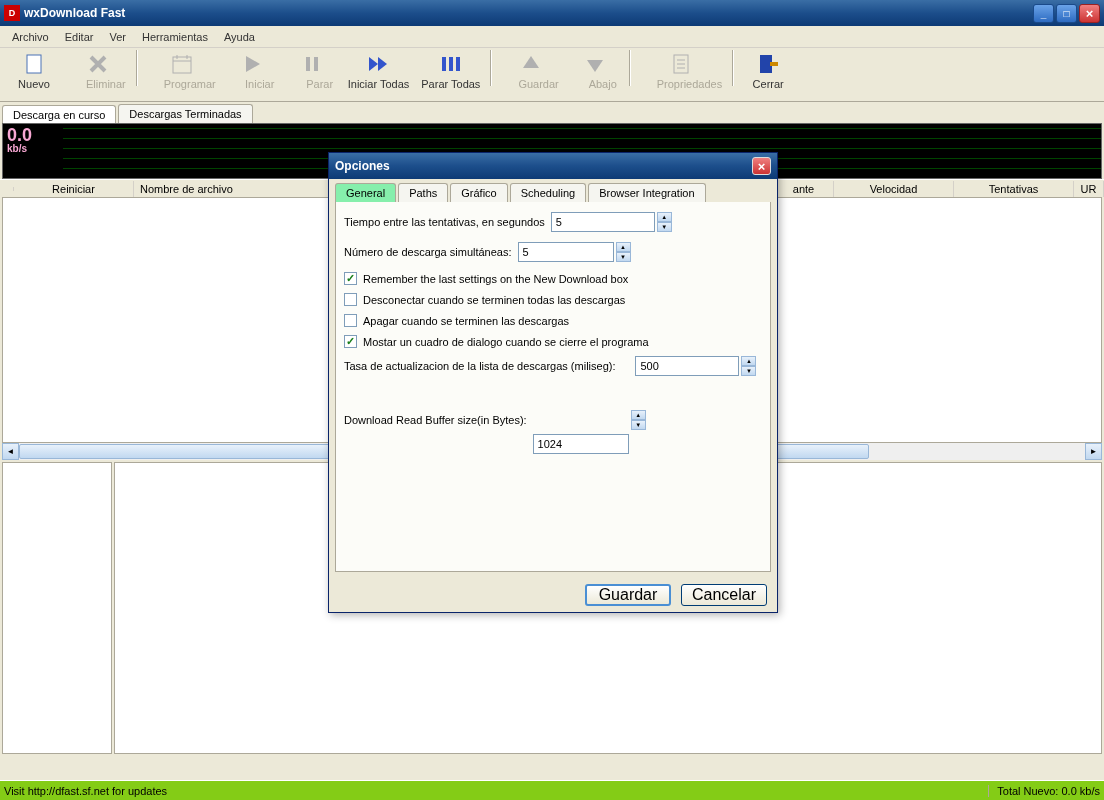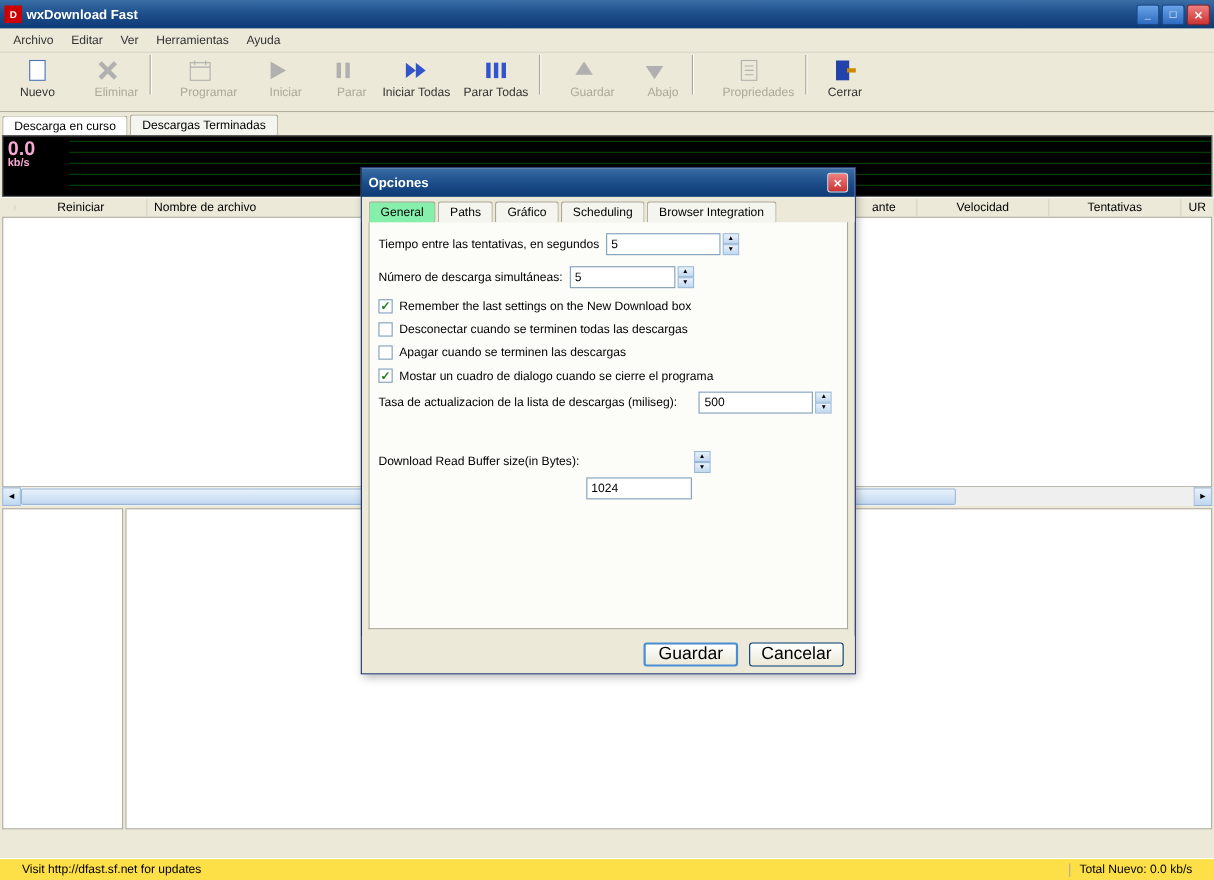--- a/index.html
+++ b/index.html
@@ -49,21 +49,21 @@
 .hscroll .arrow { width: 17px; height: 17px; background: linear-gradient(to bottom, #e8f1fb, #c1d8f0); border: 1px solid #99b7d8; display: flex; align-items: center; justify-content: center; font-size: 8px; }
 .hscroll .track { flex: 1; height: 17px; background: #efefef; position: relative; }
 .hscroll .thumb { position: absolute; left: 0; width: 850px; height: 15px; top: 1px; background: linear-gradient(to bottom, #e8f1fb, #c1d8f0); border: 1px solid #99b7d8; border-radius: 2px; }
 
 
 .bottompanel { height: 292px; display: flex; margin: 2px; }
 .bottomleft { width: 110px; background: #fff; border: 1px solid #aca899; }
 .bottomright { flex: 1; background: #fff; border: 1px solid #aca899; margin-left: 2px; }
 
 
-.statusbar { position: absolute; bottom: 0; left: 0; right: 0; height: 20px; background: #fde047; border-top: 1px solid #fff; display: flex; align-items: center; padding: 0 20px; }
+.statusbar { position: absolute; bottom: 0; left: 0; right: 0; height: 20px; background: #84cc16; border-top: 1px solid #fff; display: flex; align-items: center; padding: 0 4px; }
 .statusbar .left { flex: 1; }
 .statusbar .right { border-left: 1px solid #aca899; padding-left: 8px; }
 
 
 .dialog { position: absolute; left: 328px; top: 152px; width: 450px; background: #ece9d8; border: 1px solid #0a246a; box-shadow: 2px 2px 8px rgba(0,0,0,0.3); }
 .dlgtitle { height: 26px; background: linear-gradient(to bottom, #3a6ea5 0%, #1c4e8b 50%, #0d3a75 100%); color: white; display: flex; align-items: center; padding: 0 6px; font-weight: bold; font-size: 12px; }
 .dlgtitle span { flex: 1; }
 .dlgclose { width: 19px; height: 18px; background: linear-gradient(to bottom, #f08080, #cc3333); border: 1px solid #ddd; border-radius: 3px; display: flex; align-items: center; justify-content: center; color: white; font-weight: bold; font-size: 13px; }
 
 .dlgtabs { display: flex; background: #ece9d8; padding: 4px 6px 0 6px; }

